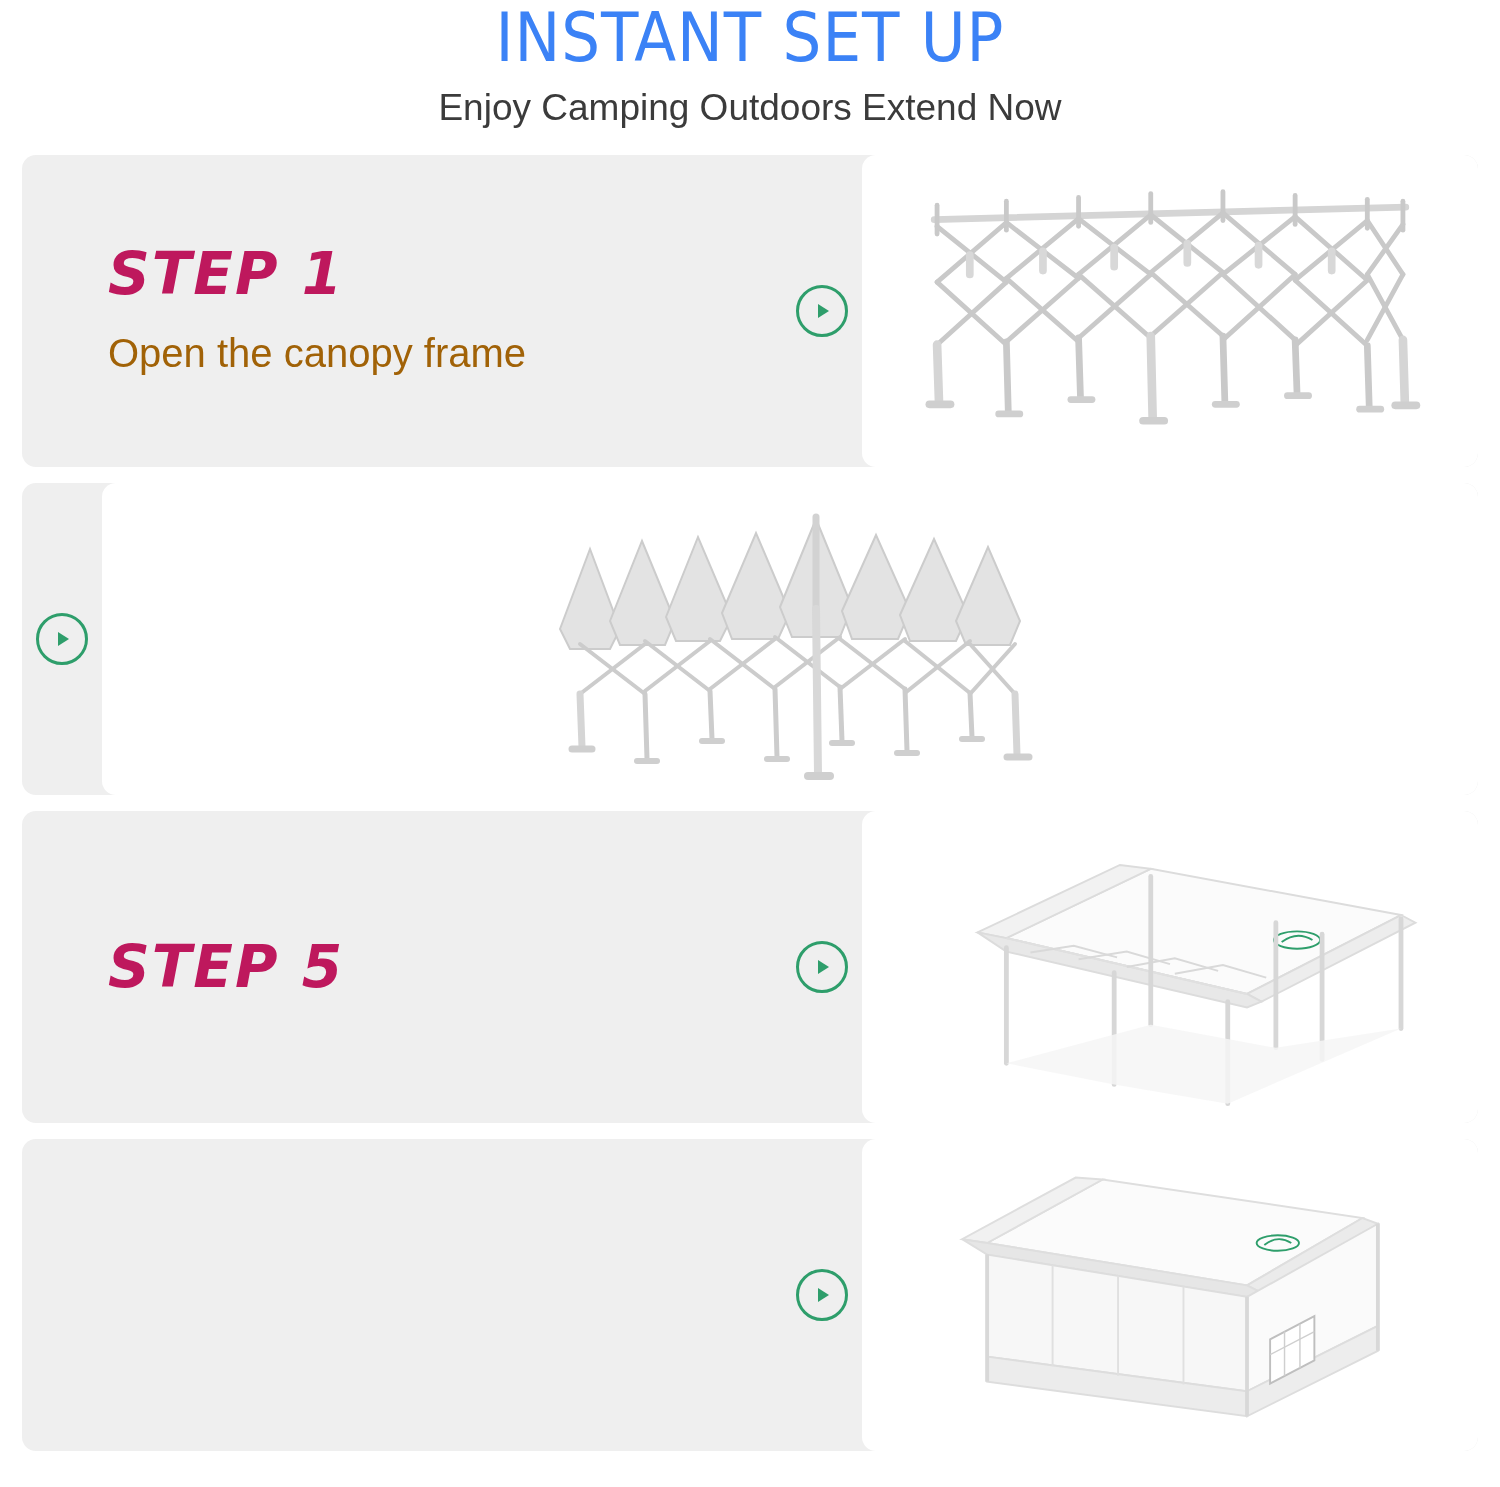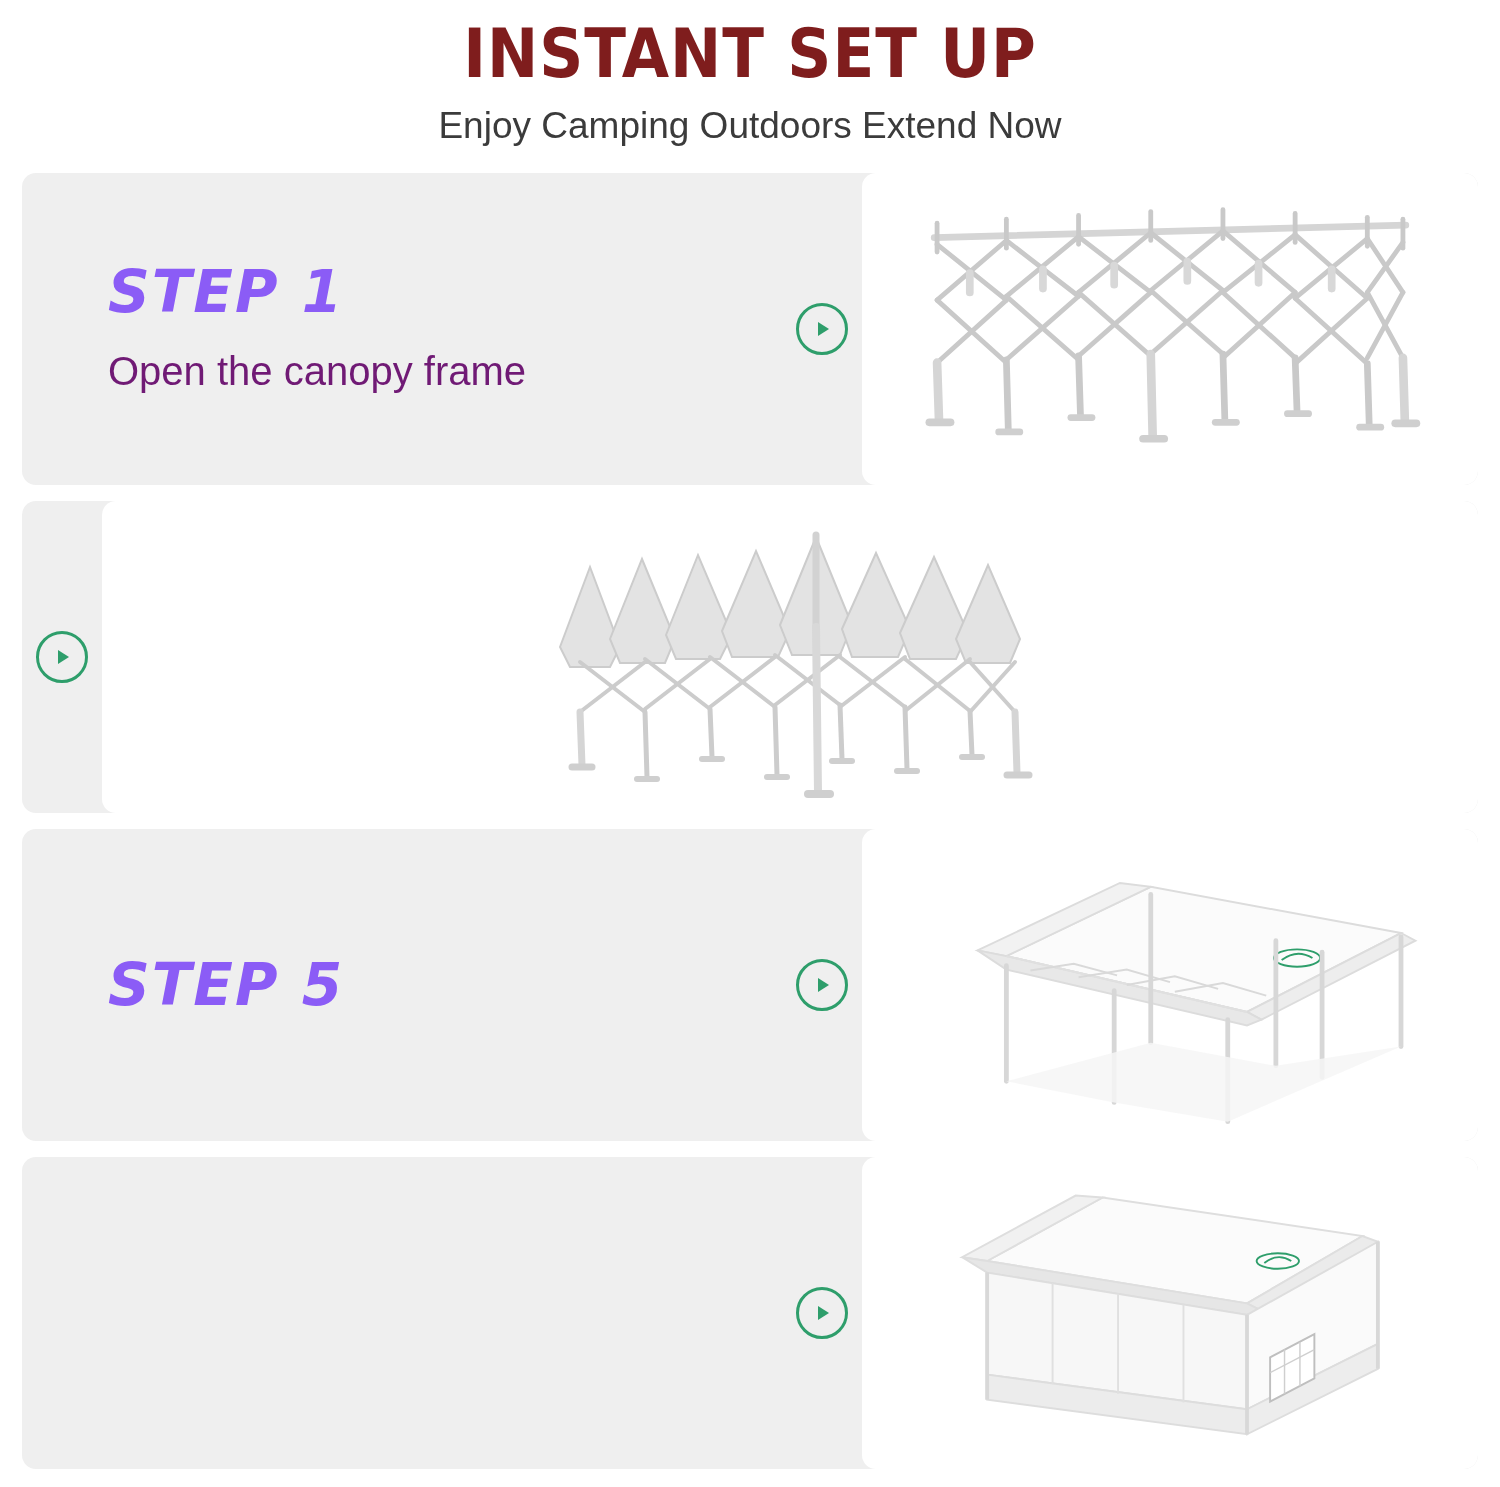--- a/index.html
+++ b/index.html
@@ -21,25 +21,25 @@
     background: #ffffff;
   }
 
   
   .header {
     padding-top: 2px;
     text-align: center;
   }
   .main-title {
     font-size: 68px;
-    font-weight: bold;
+    font-weight: normal;
     letter-spacing: 1px;
-    color: #7f1d1d;
+    color: #3b82f6;
     line-height: 1.05;
-    margin: 16px;
+    margin: 0;
     font-family: "DejaVu Sans", sans-serif;
     font-stretch: condensed;
   }
   .sub-title {
     font-size: 37px;
     color: #3b3b3b;
     margin-top: 14px;
     font-family: "Liberation Sans", sans-serif;
   }
 
@@ -69,29 +69,29 @@
     padding-left: 86px;
     display: flex;
     flex-direction: column;
     justify-content: center;
   }
 
   .step-label {
     font-size: 58px;
     font-weight: bold;
     font-style: italic;
-    color: #8b5cf6;
+    color: #be185d;
     letter-spacing: 2px;
     line-height: 1;
     font-family: "DejaVu Sans", sans-serif;
   }
   .step-desc {
     margin-top: 26px;
     font-size: 40px;
-    color: #701a75;
+    color: #a16207;
     line-height: 1.2;
     font-family: "Liberation Sans", sans-serif;
   }
 
   .arrow-cell {
     width: 80px;
     display: flex;
     align-items: center;
     justify-content: center;
   }

